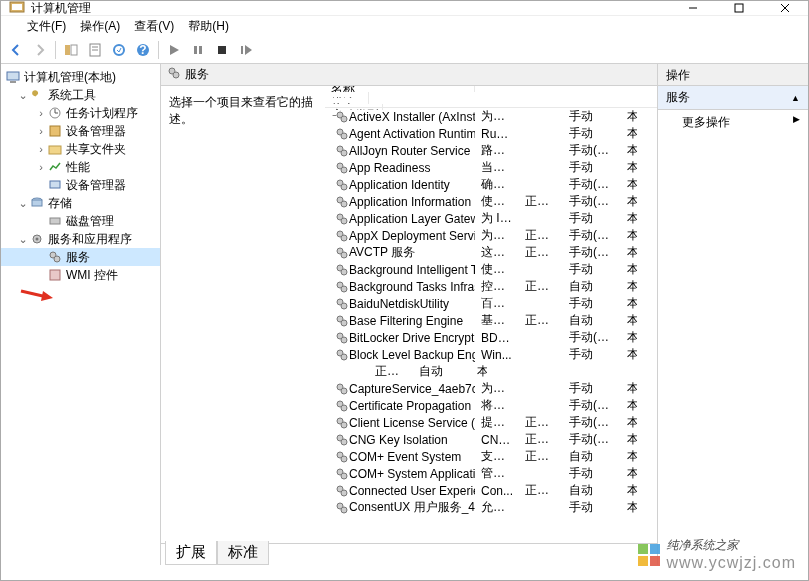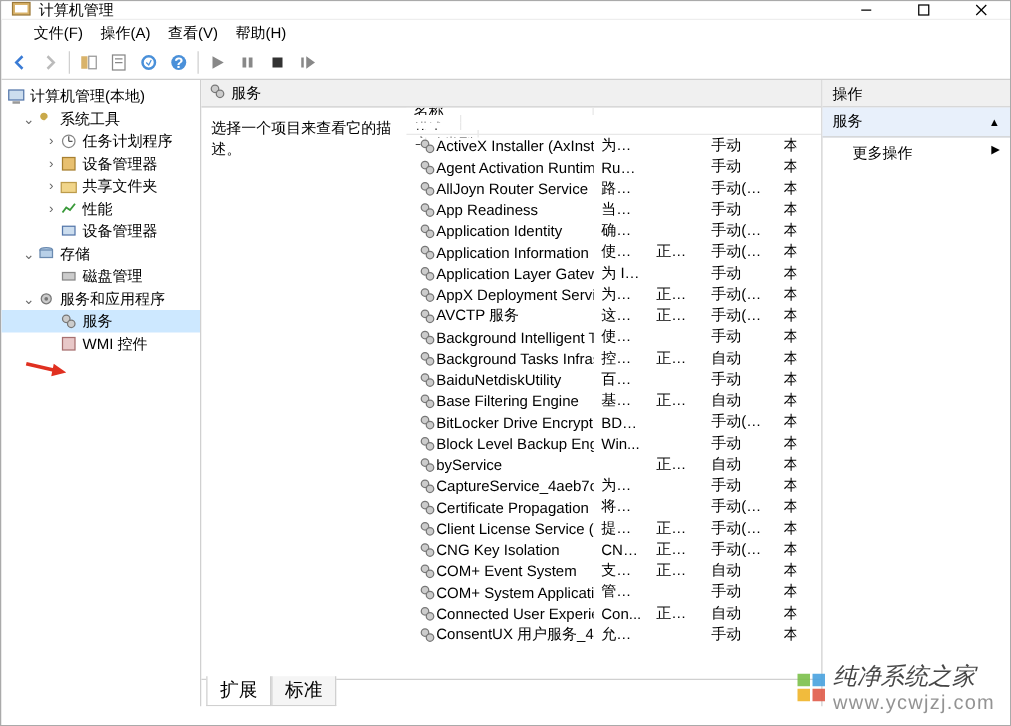--- a/index.html
+++ b/index.html
@@ -44,21 +44,21 @@
 .tab { padding: 2px 10px; border: 1px solid #d0d0d0; border-top: none; background: #f5f5f5; font-size: 15px; }
 .tab.active { background: #fff; }
 .actions { width: 150px; display: flex; flex-direction: column; }
 .actions-head { height: 22px; background: #f0f0f0; padding: 3px 8px; border-bottom: 1px solid #d0d0d0; }
 .actions-sub { background: #e8f0fb; padding: 3px 8px; display: flex; justify-content: space-between; align-items: center; border-bottom: 1px solid #d0d0d0; }
 .actions-item { padding: 4px 8px 4px 24px; }
 .arrow { font-size: 9px; }
 .watermark { position: absolute; right: 12px; bottom: 8px; display: flex; align-items: center; gap: 6px; opacity: 0.9; }
 .wm-logo { display: grid; grid-template-columns: 10px 10px; grid-template-rows: 10px 10px; gap: 2px; }
 .wm-logo div:nth-child(1){background:#7cc04b;} .wm-logo div:nth-child(2){background:#4aa3df;} .wm-logo div:nth-child(3){background:#f0b429;} .wm-logo div:nth-child(4){background:#e05c4a;}
-.wm-text { font-size: 19px; font-weight: 500; font-style: italic; color: #333; }
+.wm-text { font-size: 12px; font-weight: 500; font-style: italic; color: #333; }
 .wm-url { font-size: 16px; color: #888; letter-spacing: 1px; }
 .red-arrow { position: absolute; left: 18px; top: 286px; pointer-events: none; }
 
 .svc-ico { width:14px; height:14px; }
 </style>
 </head>
 <body>
 
 <div class="titlebar">
   <span class="app-icon">
@@ -485,27 +485,20 @@
                     <circle cx="9" cy="9" r="3" fill="#ccc" stroke="#777"></circle>
                   </svg></span>
                 <span>Block Level Backup Engine ...</span>
               </div>
               <div class="cell c-desc">Win...</div>
               <div class="cell c-stat"></div>
               <div class="cell c-start">手动</div>
               <div class="cell c-log">本</div>
             </div>
             <div class="row">
-              <div class="cell c-name">
-                <span class="ic"><svg class="svc-ico" viewBox="0 0 14 14">
-                    <circle cx="5" cy="5" r="3" fill="#ccc" stroke="#777"></circle>
-                    <circle cx="9" cy="9" r="3" fill="#ccc" stroke="#777"></circle>
-                  </svg></span>
-                <span>byService</span>
-              </div>
               <div class="cell c-desc"></div>
               <div class="cell c-stat">正在...</div>
               <div class="cell c-start">自动</div>
               <div class="cell c-log">本</div>
             </div>
             <div class="row">
               <div class="cell c-name">
                 <span class="ic"><svg class="svc-ico" viewBox="0 0 14 14">
                     <circle cx="5" cy="5" r="3" fill="#ccc" stroke="#777"></circle>
                     <circle cx="9" cy="9" r="3" fill="#ccc" stroke="#777"></circle>

